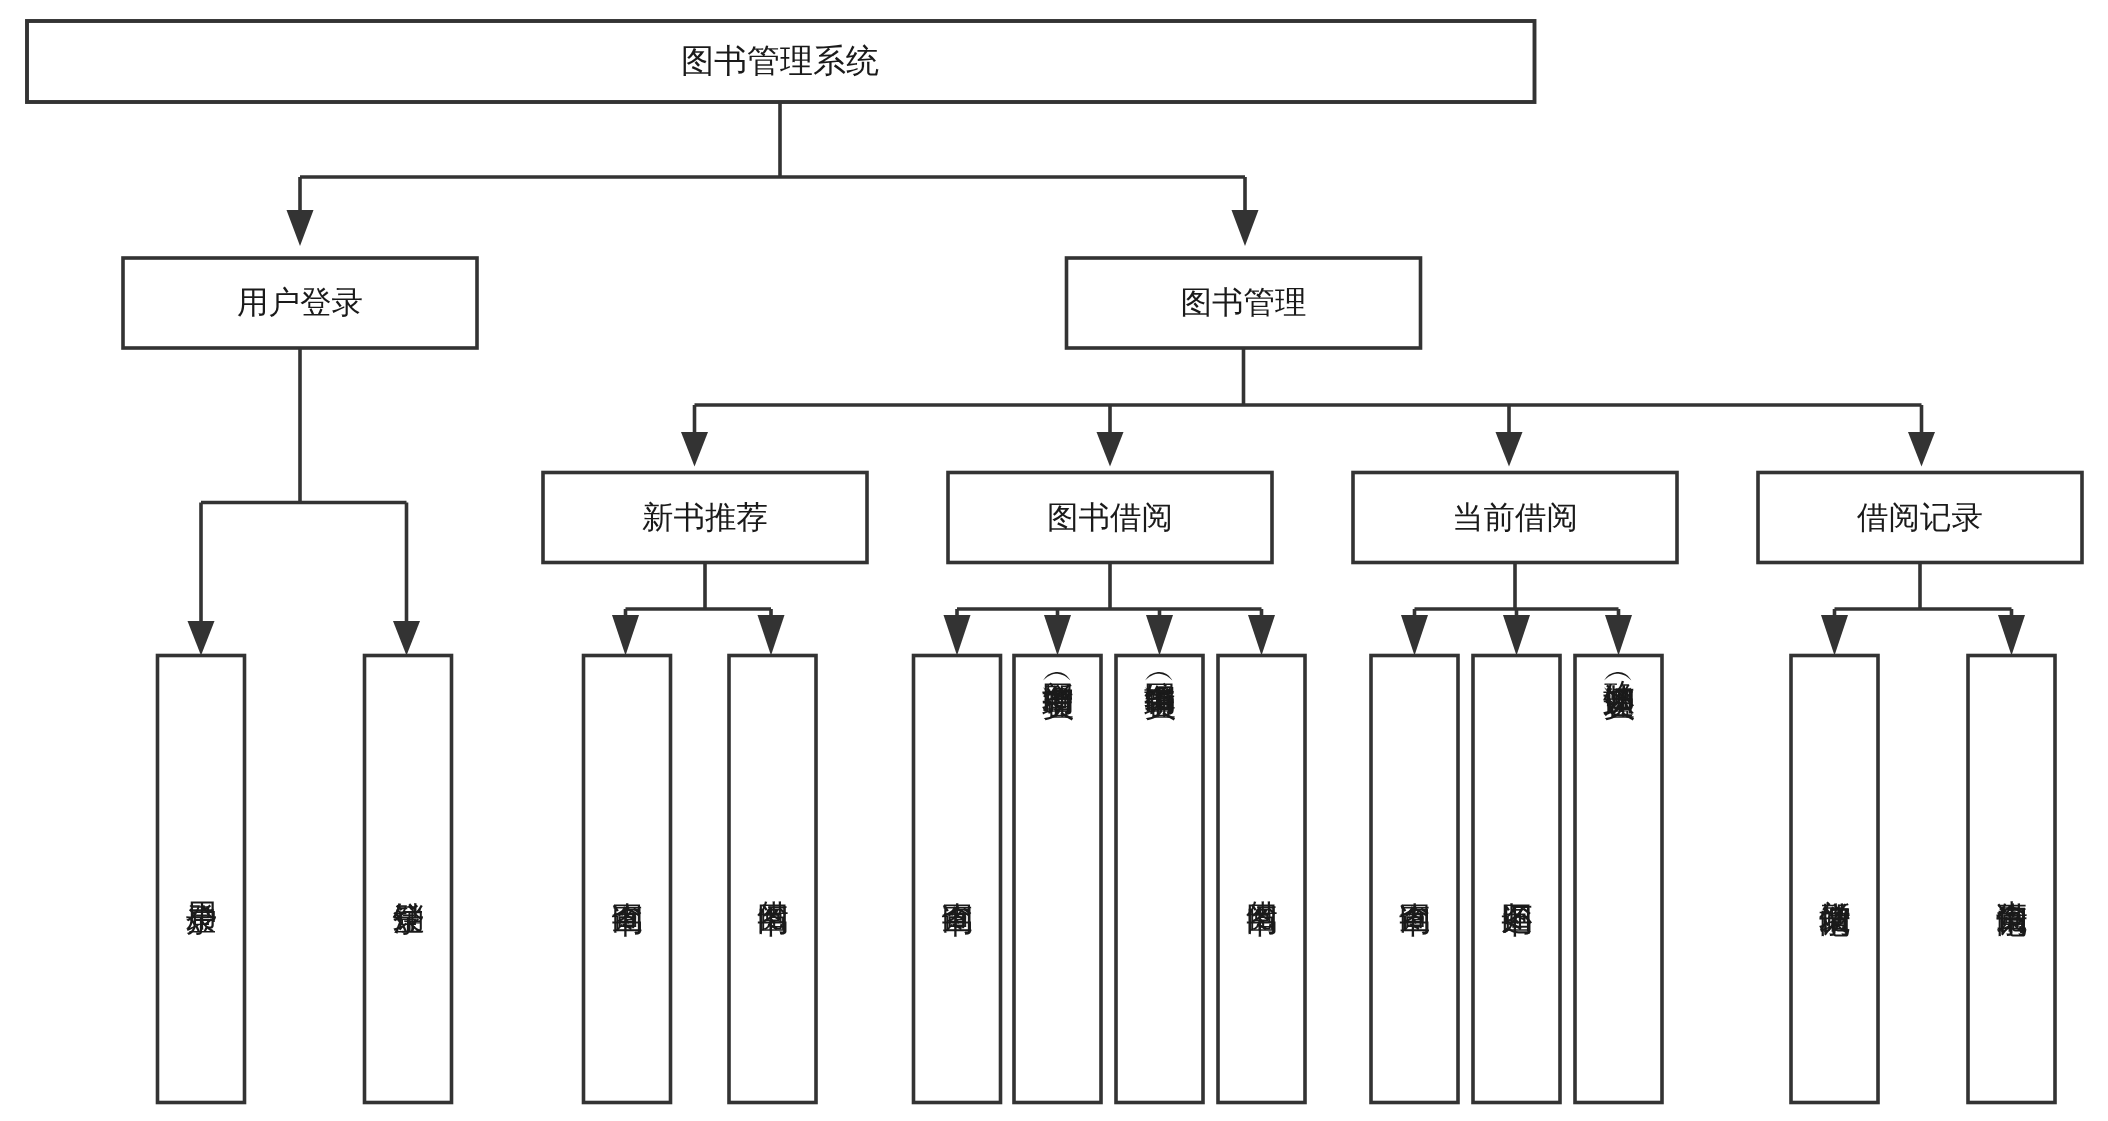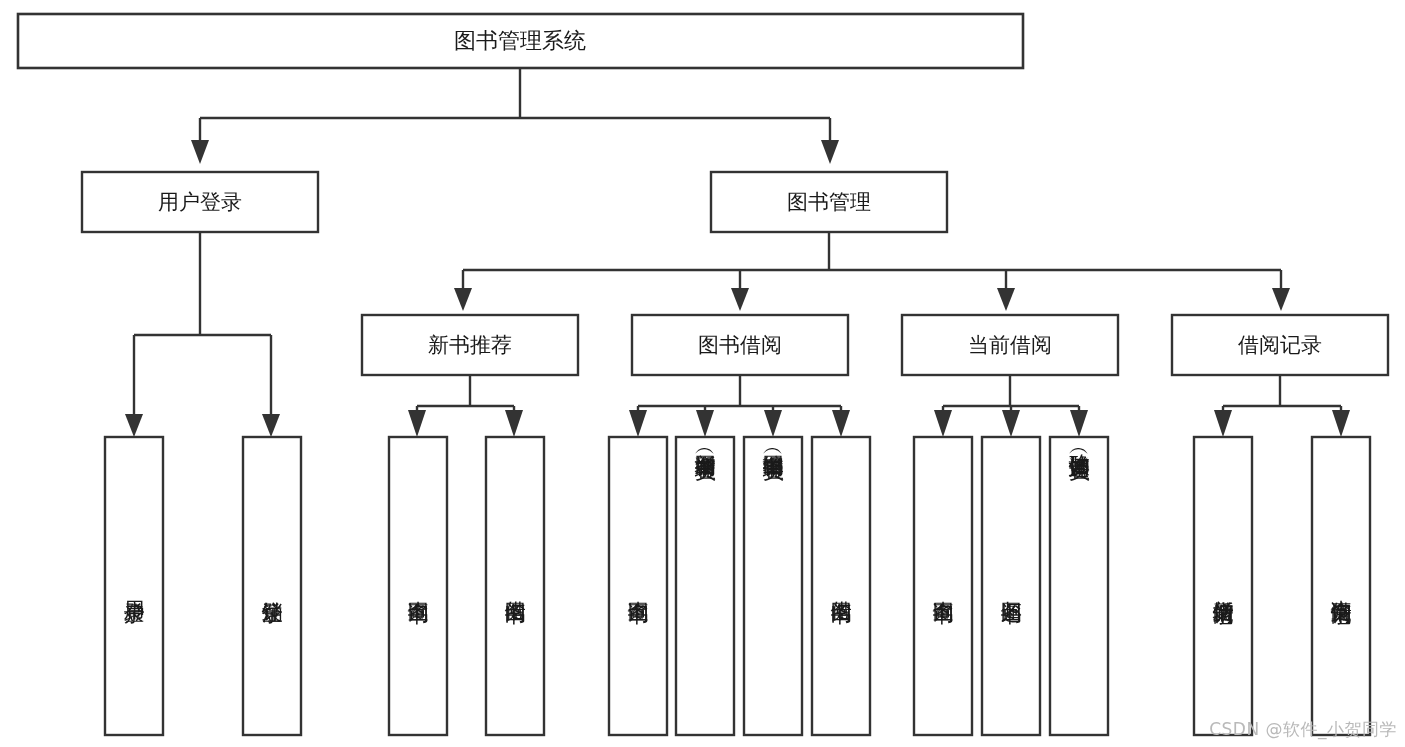--- a/index.html
+++ b/index.html
@@ -266,15 +266,14 @@
   </div>
 
   <div class="leaf-label-wrap" style="left:1194px; top:437px; width:58px; height:298px;">
     <span class="leaf-label">新增借阅记录</span>
   </div>
 
   <div class="leaf-label-wrap" style="left:1312px; top:437px; width:58px; height:298px;">
     <span class="leaf-label">查询借阅记录</span>
   </div>
 
-  <div class="watermark">CSDN @软件_小贺同学</div>
 
 </div>
 
 </body></html>

